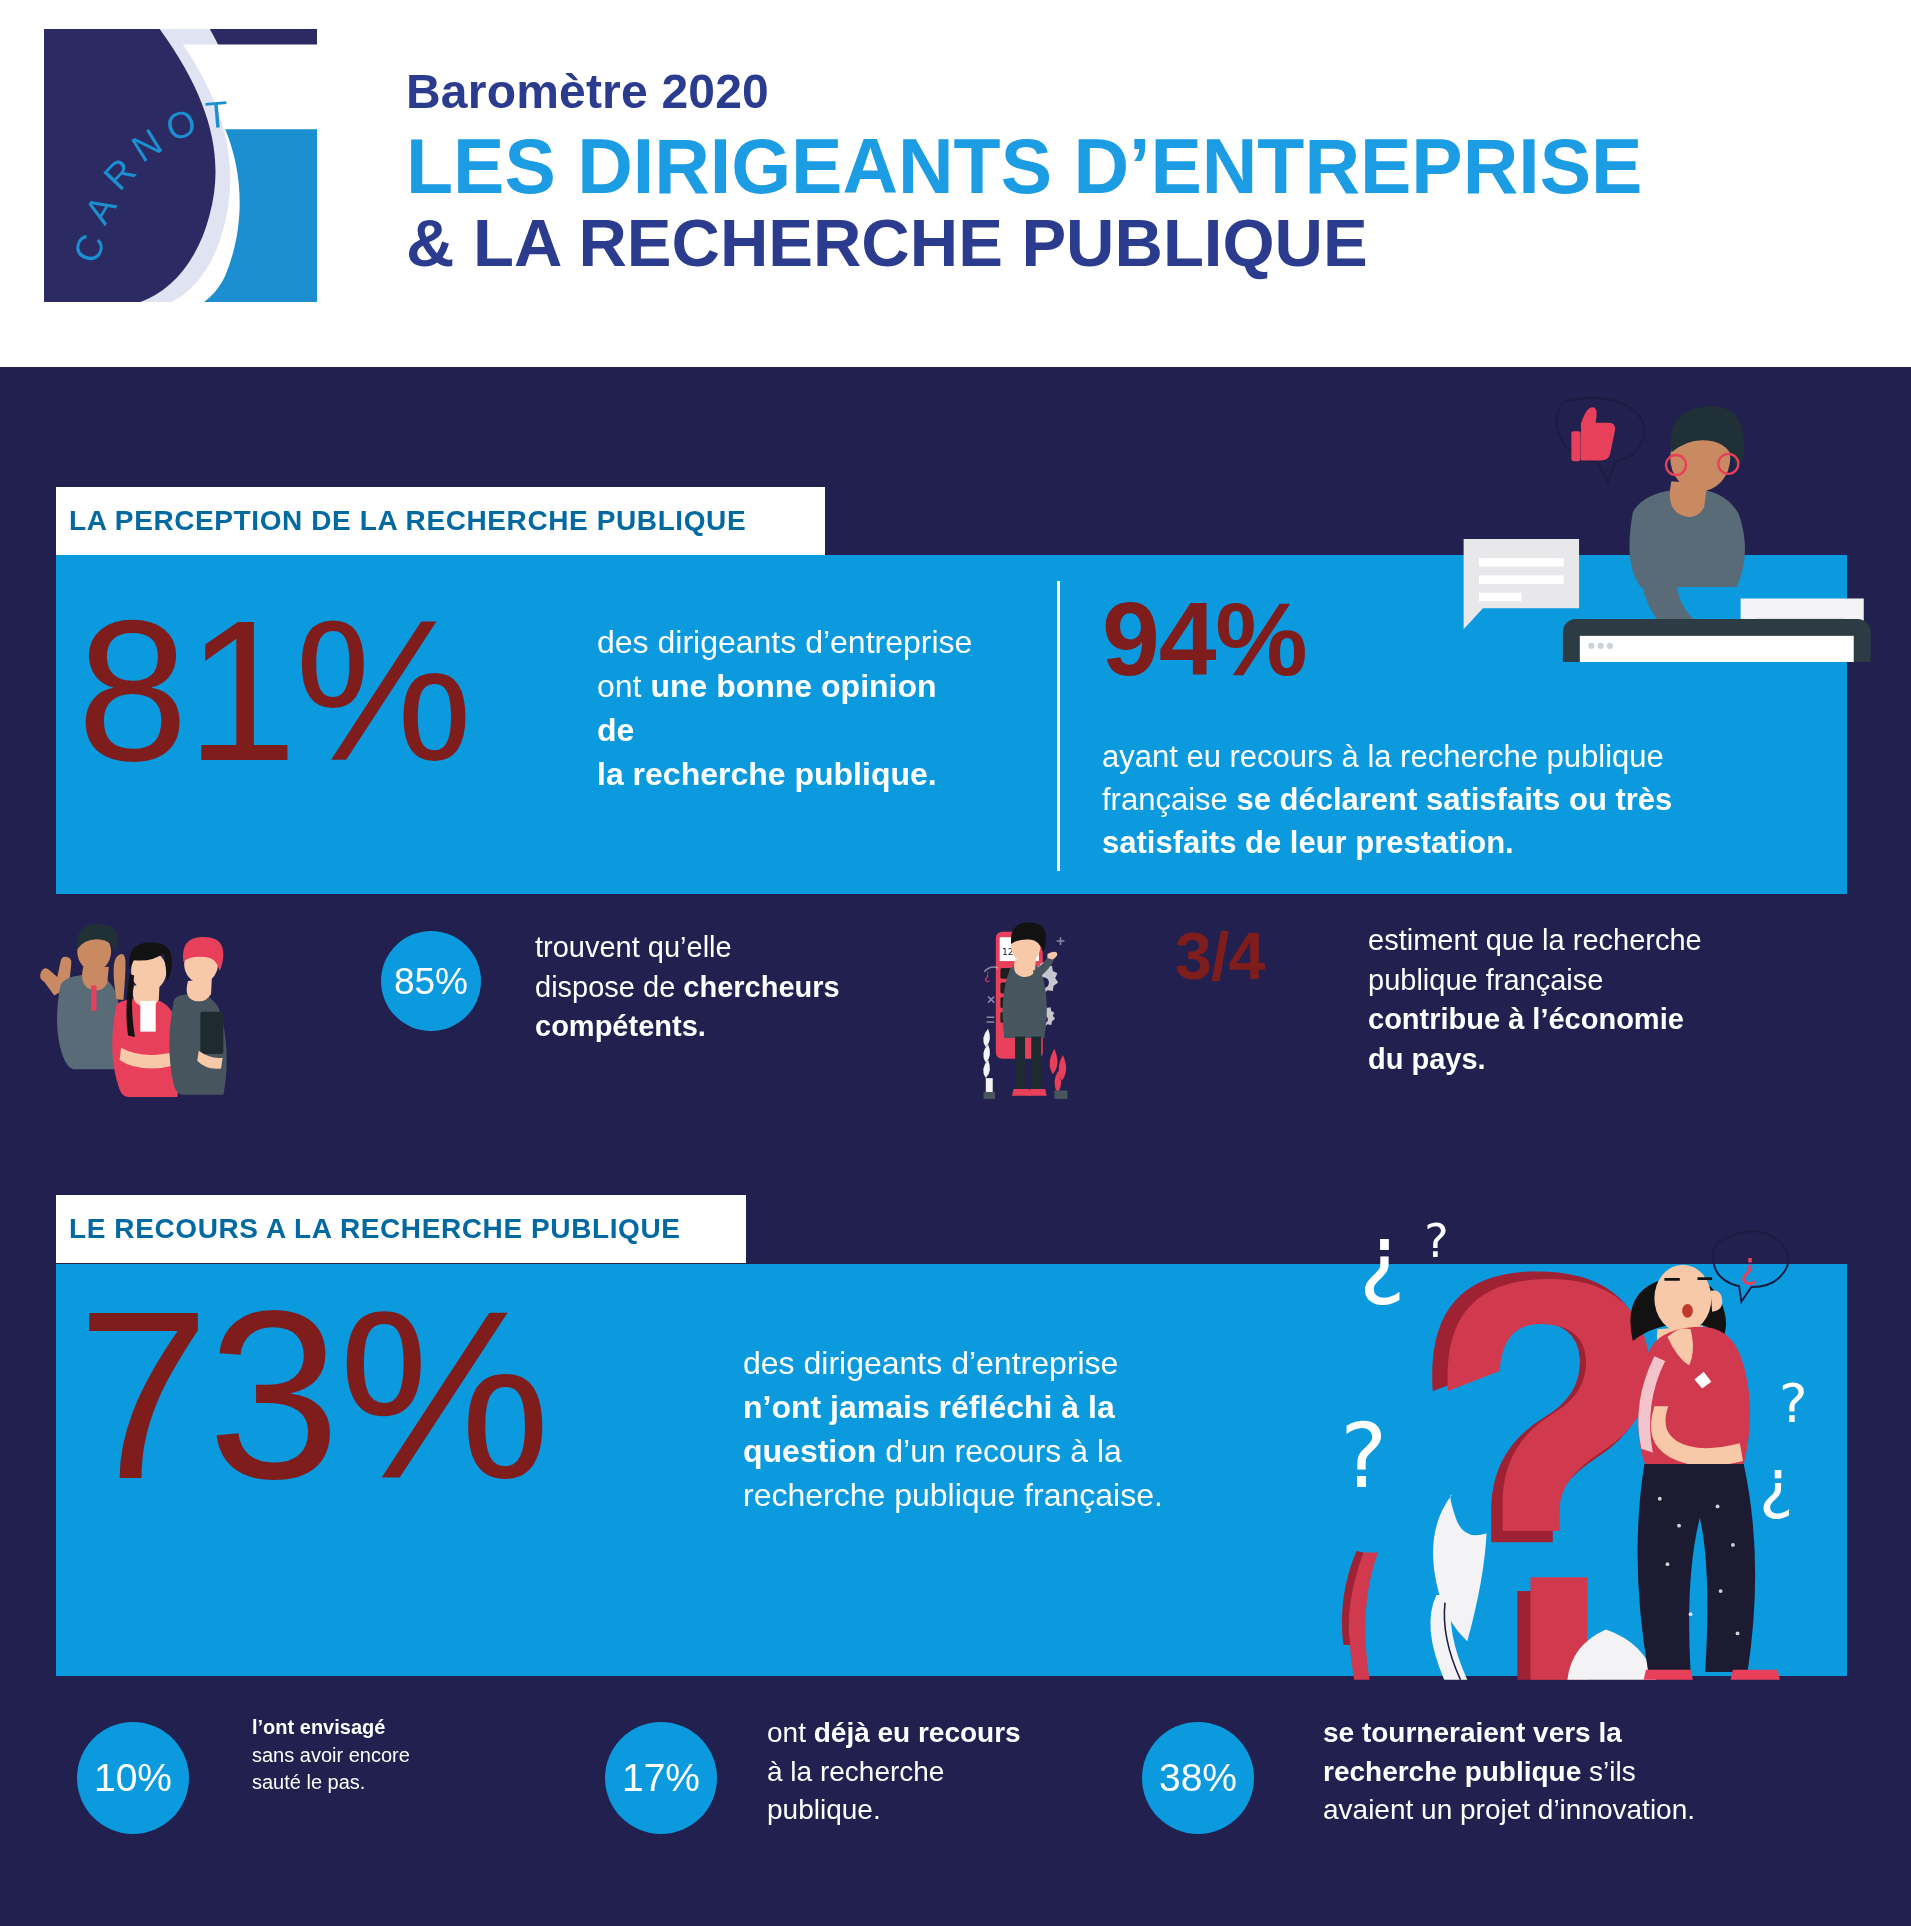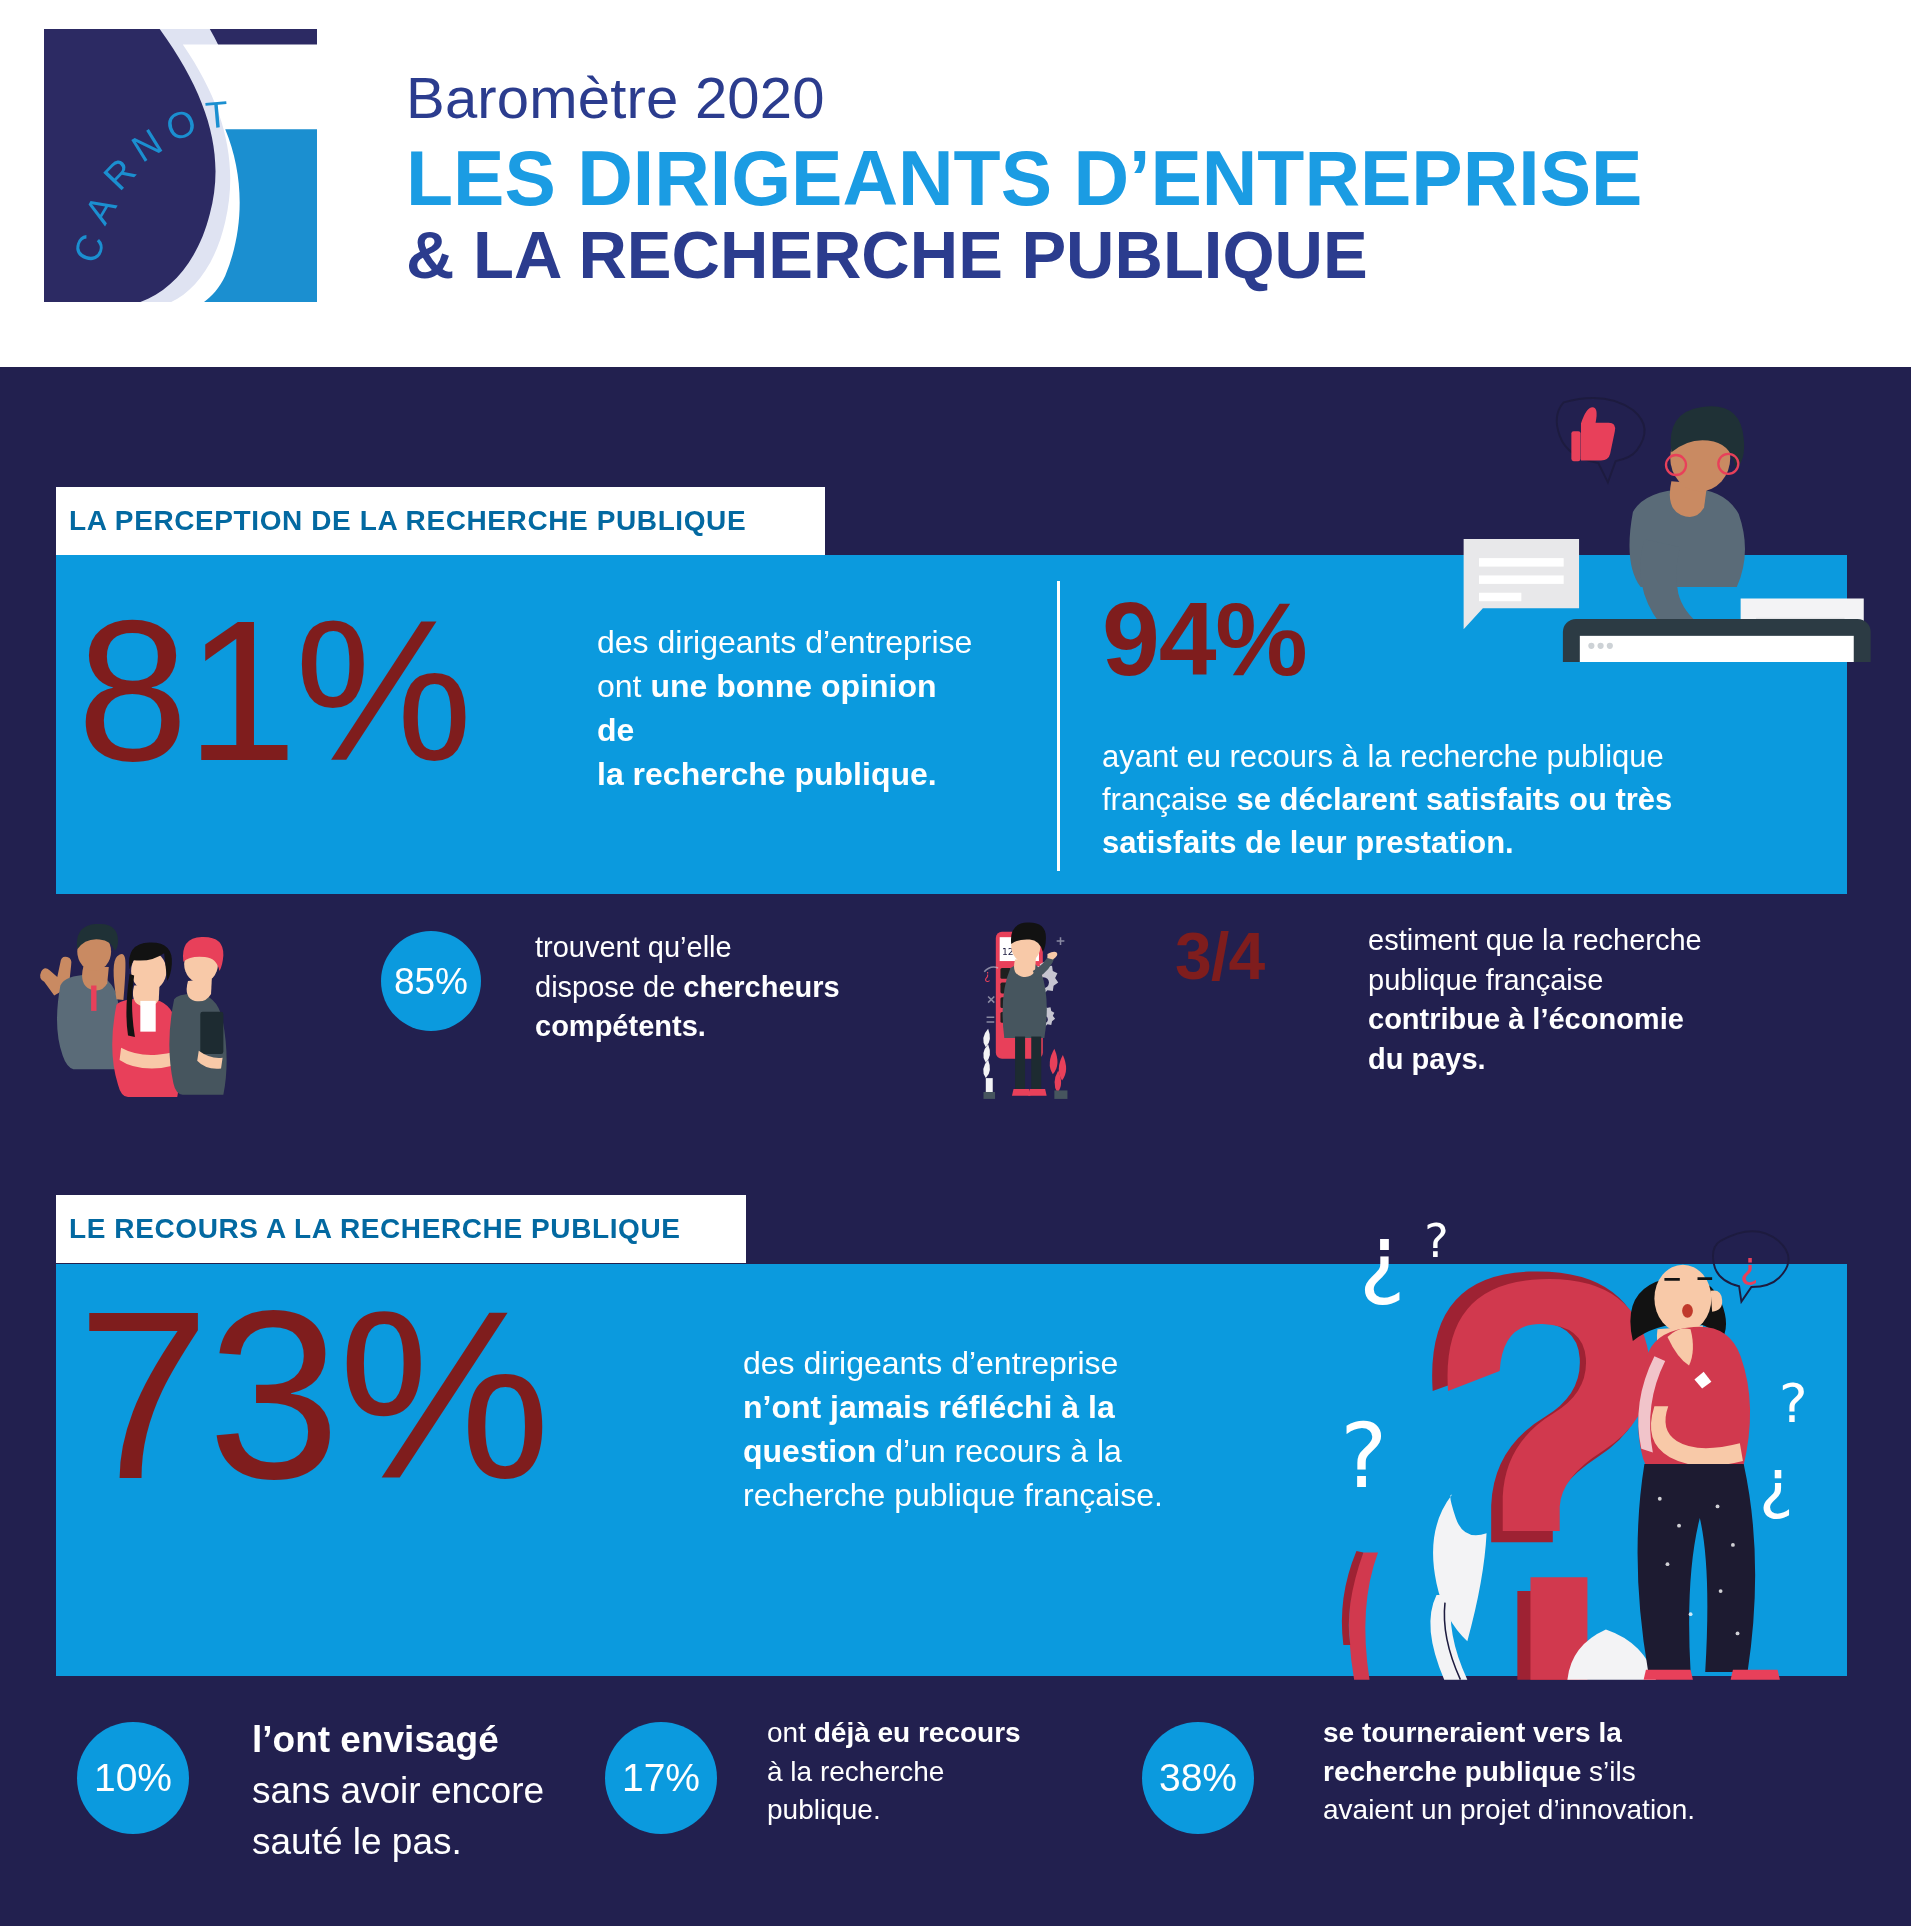--- a/index.html
+++ b/index.html
@@ -9,21 +9,21 @@
     font-family:"Liberation Sans", sans-serif;
     overflow:hidden;
     position:relative;
   }
 
   
   .header { position:absolute; left:0; top:0; width:1911px; height:367px; background:#ffffff; }
   .logo-box { position:absolute; left:44px; top:29px; width:273px; height:273px; overflow:hidden; background:#2c2a63; }
   .logo-svg { display:block; width:273px; height:273px; }
   .hdr-text { position:absolute; left:406px; top:64px; }
-  .barometre { font-size:58px; color:#2b3c8e; font-weight:400; letter-spacing:0.2px;
+  .barometre { font-size:48px; color:#2b3c8e; font-weight:700; letter-spacing:0.2px;
                font-family:"Liberation Sans", sans-serif; }
   .title1 { font-size:77px; line-height:1.05; color:#1b9ce3; font-weight:bold; letter-spacing:0px; margin-top:7px; }
   .title2 { font-size:67px; line-height:1.05; color:#2b3c8e; font-weight:bold; letter-spacing:0px; margin-top:1px; }
 
   
   .body-dark { position:absolute; left:0; top:367px; width:1911px; height:2207px; background:#22204f; }
 
   
   .sec-label {
     position:absolute; background:#ffffff;
@@ -345,21 +345,21 @@
         <circle cx="1212" cy="1190" r="5"></circle>
     </g>
     <path d="M974 1284 h116 l6 26 h-128 z" fill="#e8405a"></path>
     <path d="M1200 1284 h116 l6 26 h-128 z" fill="#e8405a"></path>
   </svg>
 </div>
 
 <div class="circle" style="left:77px; top:1722px; width:112px; height:112px; font-size:39px;">
   <span>10%</span>
 </div>
-<div style="position:absolute; left:252px; top:1714px; width:293px; font-size:37px; line-height:1.38;" class="bodytxt">
+<div style="position:absolute; left:252px; top:1714px; width:293px; font-size:20px; line-height:1.38;" class="bodytxt">
   <div><b>l’ont envisagé</b></div>
   <div><span>sans avoir encore</span></div>
   <div><span>sauté le pas.</span></div>
 </div>
 
 <div class="circle" style="left:605px; top:1722px; width:112px; height:112px; font-size:39px;">
   <span>17%</span>
 </div>
 <div style="position:absolute; left:767px; top:1714px; width:285px; font-size:28px; line-height:1.38;" class="bodytxt">
   <div><span>ont </span><b>déjà eu recours</b></div>

